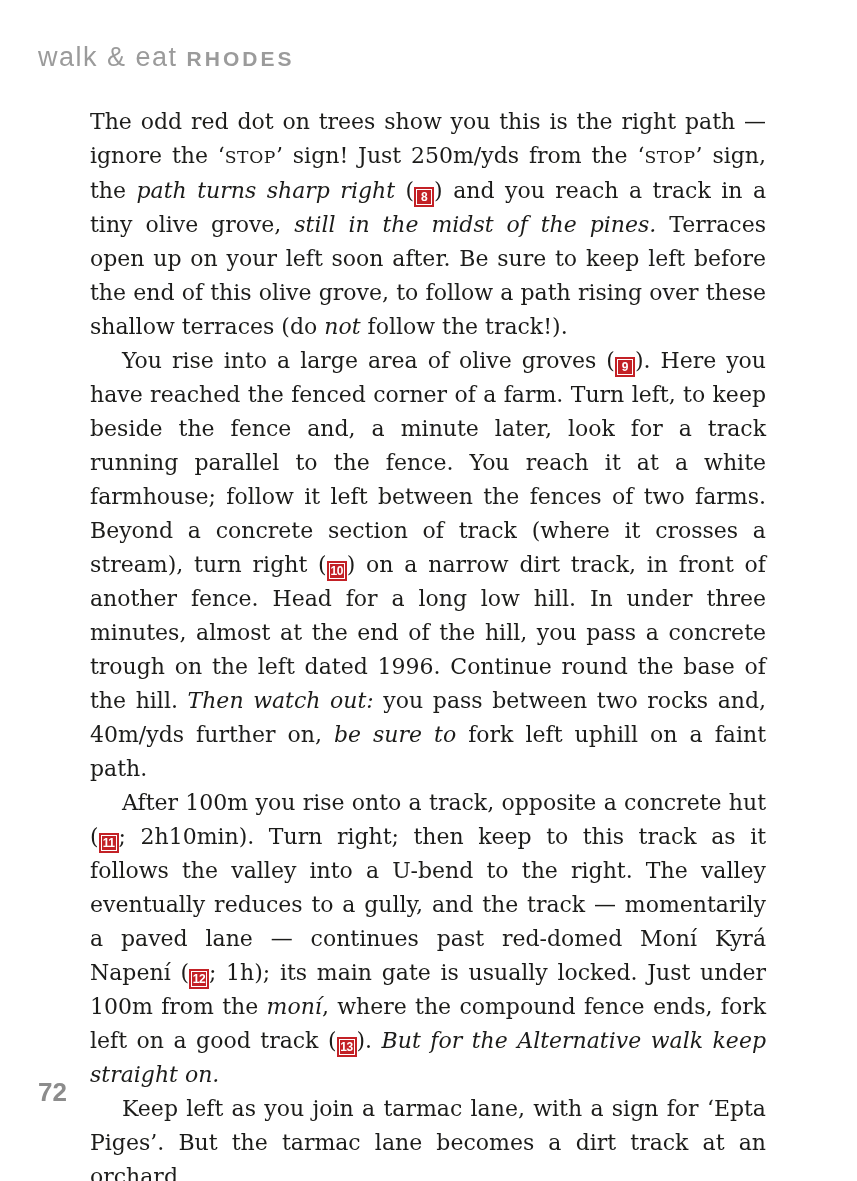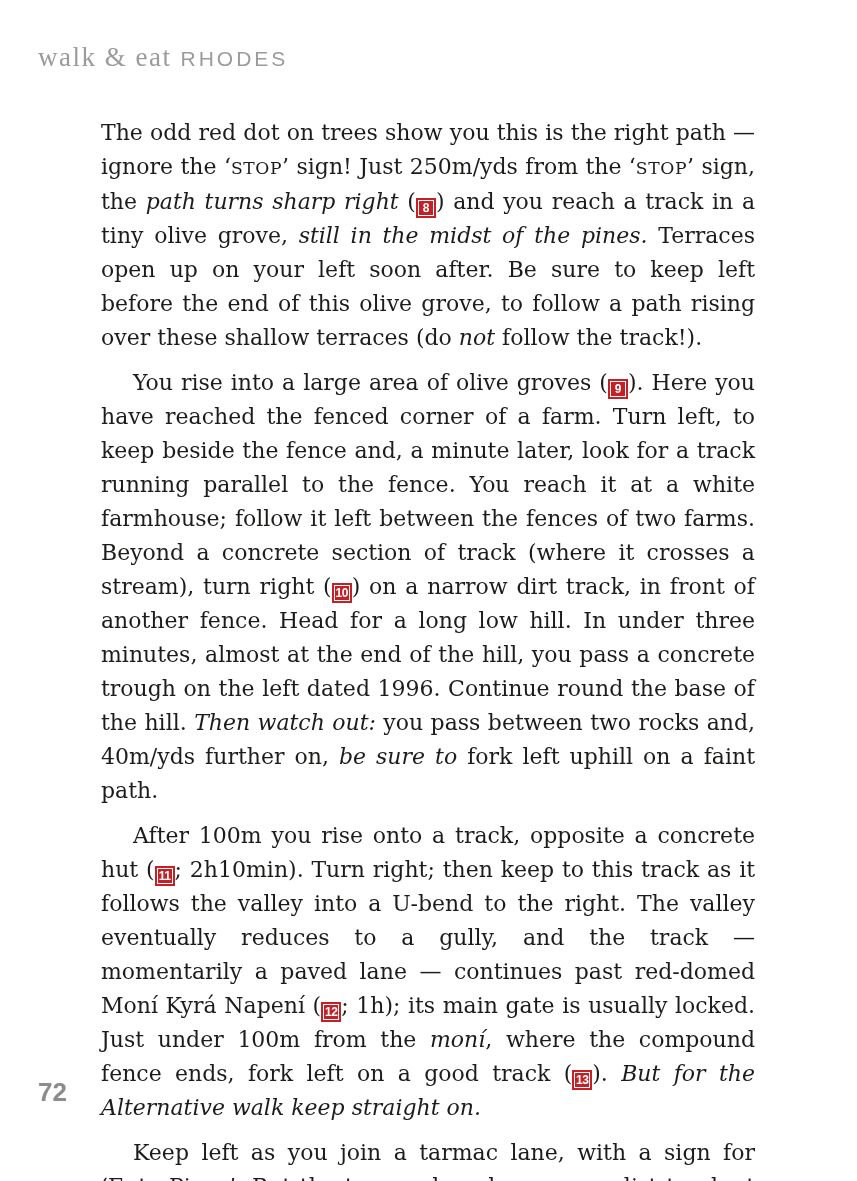--- a/index.html
+++ b/index.html
@@ -16,45 +16,45 @@
     font-family: "DejaVu Serif", serif;
   }
   .page-header {
     position: absolute;
     left: 38px;
     top: 42px;
     color: var(--header-gray, #9b9b9b);
     white-space: nowrap;
   }
   .title-light {
-    font-family: Liberation Serif, serif;
+    font-family: Liberation Sans, sans-serif;
     font-weight: 300;
     font-size: 27px;
     letter-spacing: 1.5px;
   }
   .title-bold {
     font-family: "Liberation Sans", sans-serif;
-    font-weight: 400;
+    font-weight: 700;
     font-size: 21px;
     letter-spacing: 3px;
     margin-left: 9px;
   }
   .body-text {
     position: absolute;
     left: 90px;
     top: 105px;
     width: 676px;
     font-family: "DejaVu Serif", serif;
     font-size: 22px;
     line-height: 34px;
     text-align: justify;
     color: var(--text-color, #1c1c1a);
   }
   .body-text p {
-    margin: 11px;
+    margin: 0;
   }
   .body-text p.indent {
     text-indent: 32px;
   }
   .i { font-style: italic; }
   .b { font-weight: 400; }
   .sc { font-size: 0.78em; letter-spacing: 0.6px; }
   .badge {
     display: inline-block;
     width: 20px;

